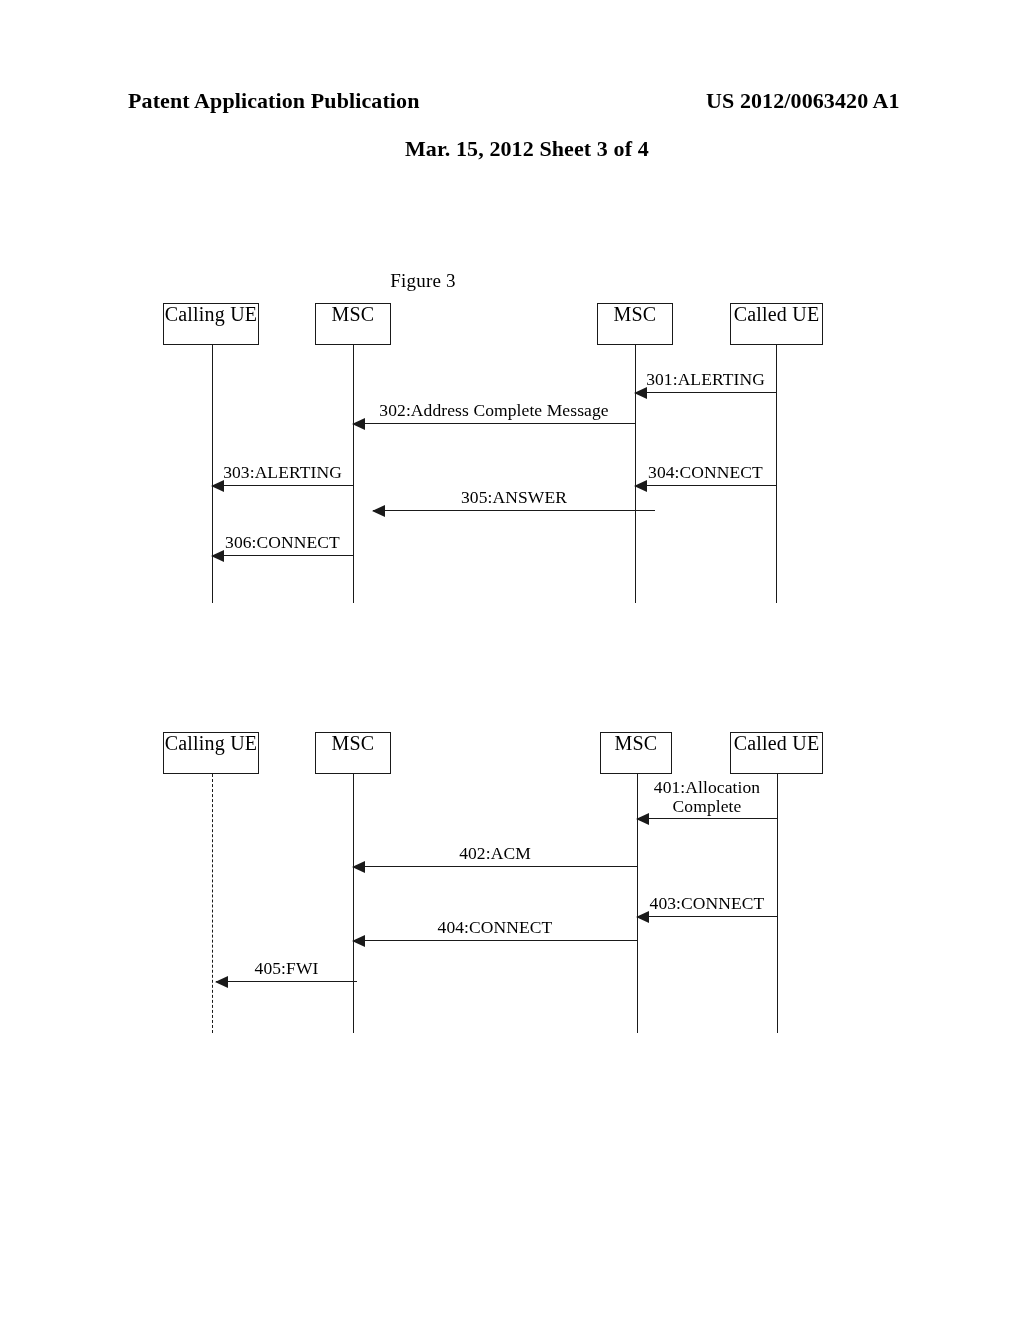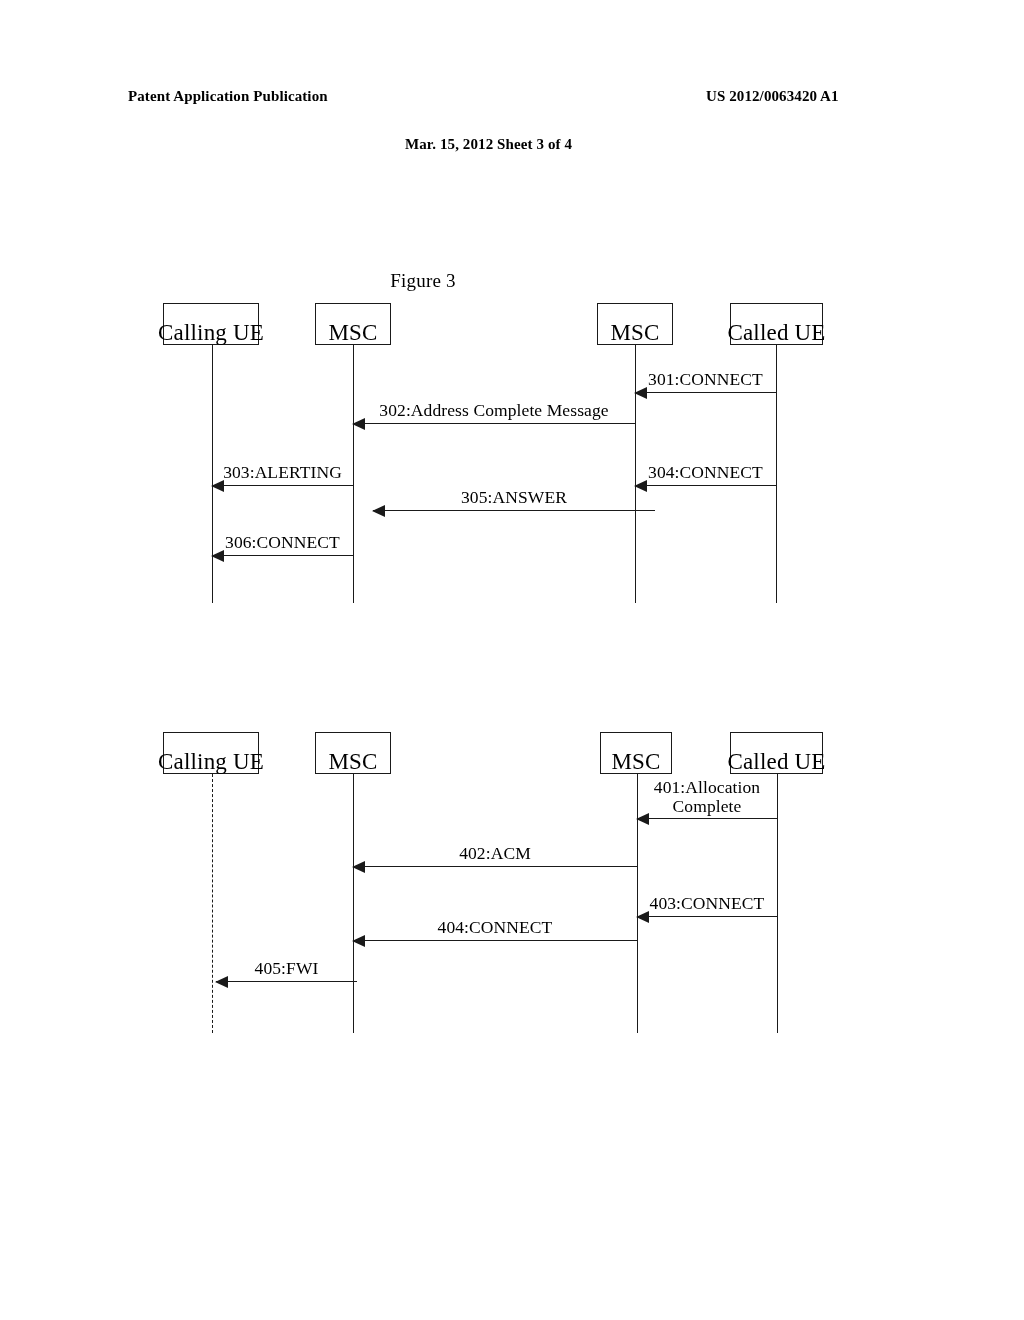--- a/index.html
+++ b/index.html
@@ -18,21 +18,21 @@
 
   
   .page-header {
     position: absolute;
     top: 88px;
     left: 0;
     width: 1024px;
     height: 28px;
     font-family: "Liberation Serif", "DejaVu Serif", serif;
     font-weight: bold;
-    font-size: 15px;
+    font-size: 22px;
     letter-spacing: 0.1px;
     white-space: nowrap;
   }
   .hdr-left   { position: absolute; left: 128px; top: 0; }
   .hdr-center { position: absolute; left: 405px; top: 0; margin-top: 48px; }
   .hdr-right  { position: absolute; left: 706px; top: 0; }
 
   
   .figure {
     position: absolute;
@@ -49,23 +49,23 @@
     height: 360px;
   }
 
   
   .node-box {
     position: absolute;
     box-sizing: border-box;
     border: 1.6px solid #1a1a1a;
     background: #ffffff;
     display: flex;
-    align-items: flex-end;
+    align-items: flex-start;
     justify-content: center;
-    font-size: 23px;
+    font-size: 20px;
     line-height: 1;
     white-space: nowrap;
     letter-spacing: 0.2px;
   }
 
   
   .lifeline {
     position: absolute;
     width: 0;
     border-left: 1.6px solid #1a1a1a;
@@ -138,21 +138,21 @@
       <div class="node-box" style="left: 597px; top: 33px; width: 76px; height: 42px;">
         <span>MSC</span>
       </div>
       <div class="lifeline" style="left: 635px; top: 75px; height: 258px;"></div>
       <div class="node-box" style="left: 730px; top: 33px; width: 93px; height: 42px;">
         <span>Called UE</span>
       </div>
       <div class="lifeline" style="left: 776px; top: 75px; height: 258px;"></div>
       <div class="msg to-left" style="left: 635px; width: 141px; top: 122px;">
         <div class="arrowhead"></div>
-        <div class="msg-label">301:CONNECT</div>
+        <div class="msg-label">301:ALERTING</div>
       </div>
       <div class="msg to-left" style="left: 353px; width: 282px; top: 153px;">
         <div class="arrowhead"></div>
         <div class="msg-label">302:Address Complete Message</div>
       </div>
       <div class="msg to-left" style="left: 212px; width: 141px; top: 215px; font-family: Liberation Serif, serif;">
         <div class="arrowhead"></div>
         <div class="msg-label">303:ALERTING</div>
       </div>
       <div class="msg to-left" style="left: 635px; width: 141px; top: 215px;">

